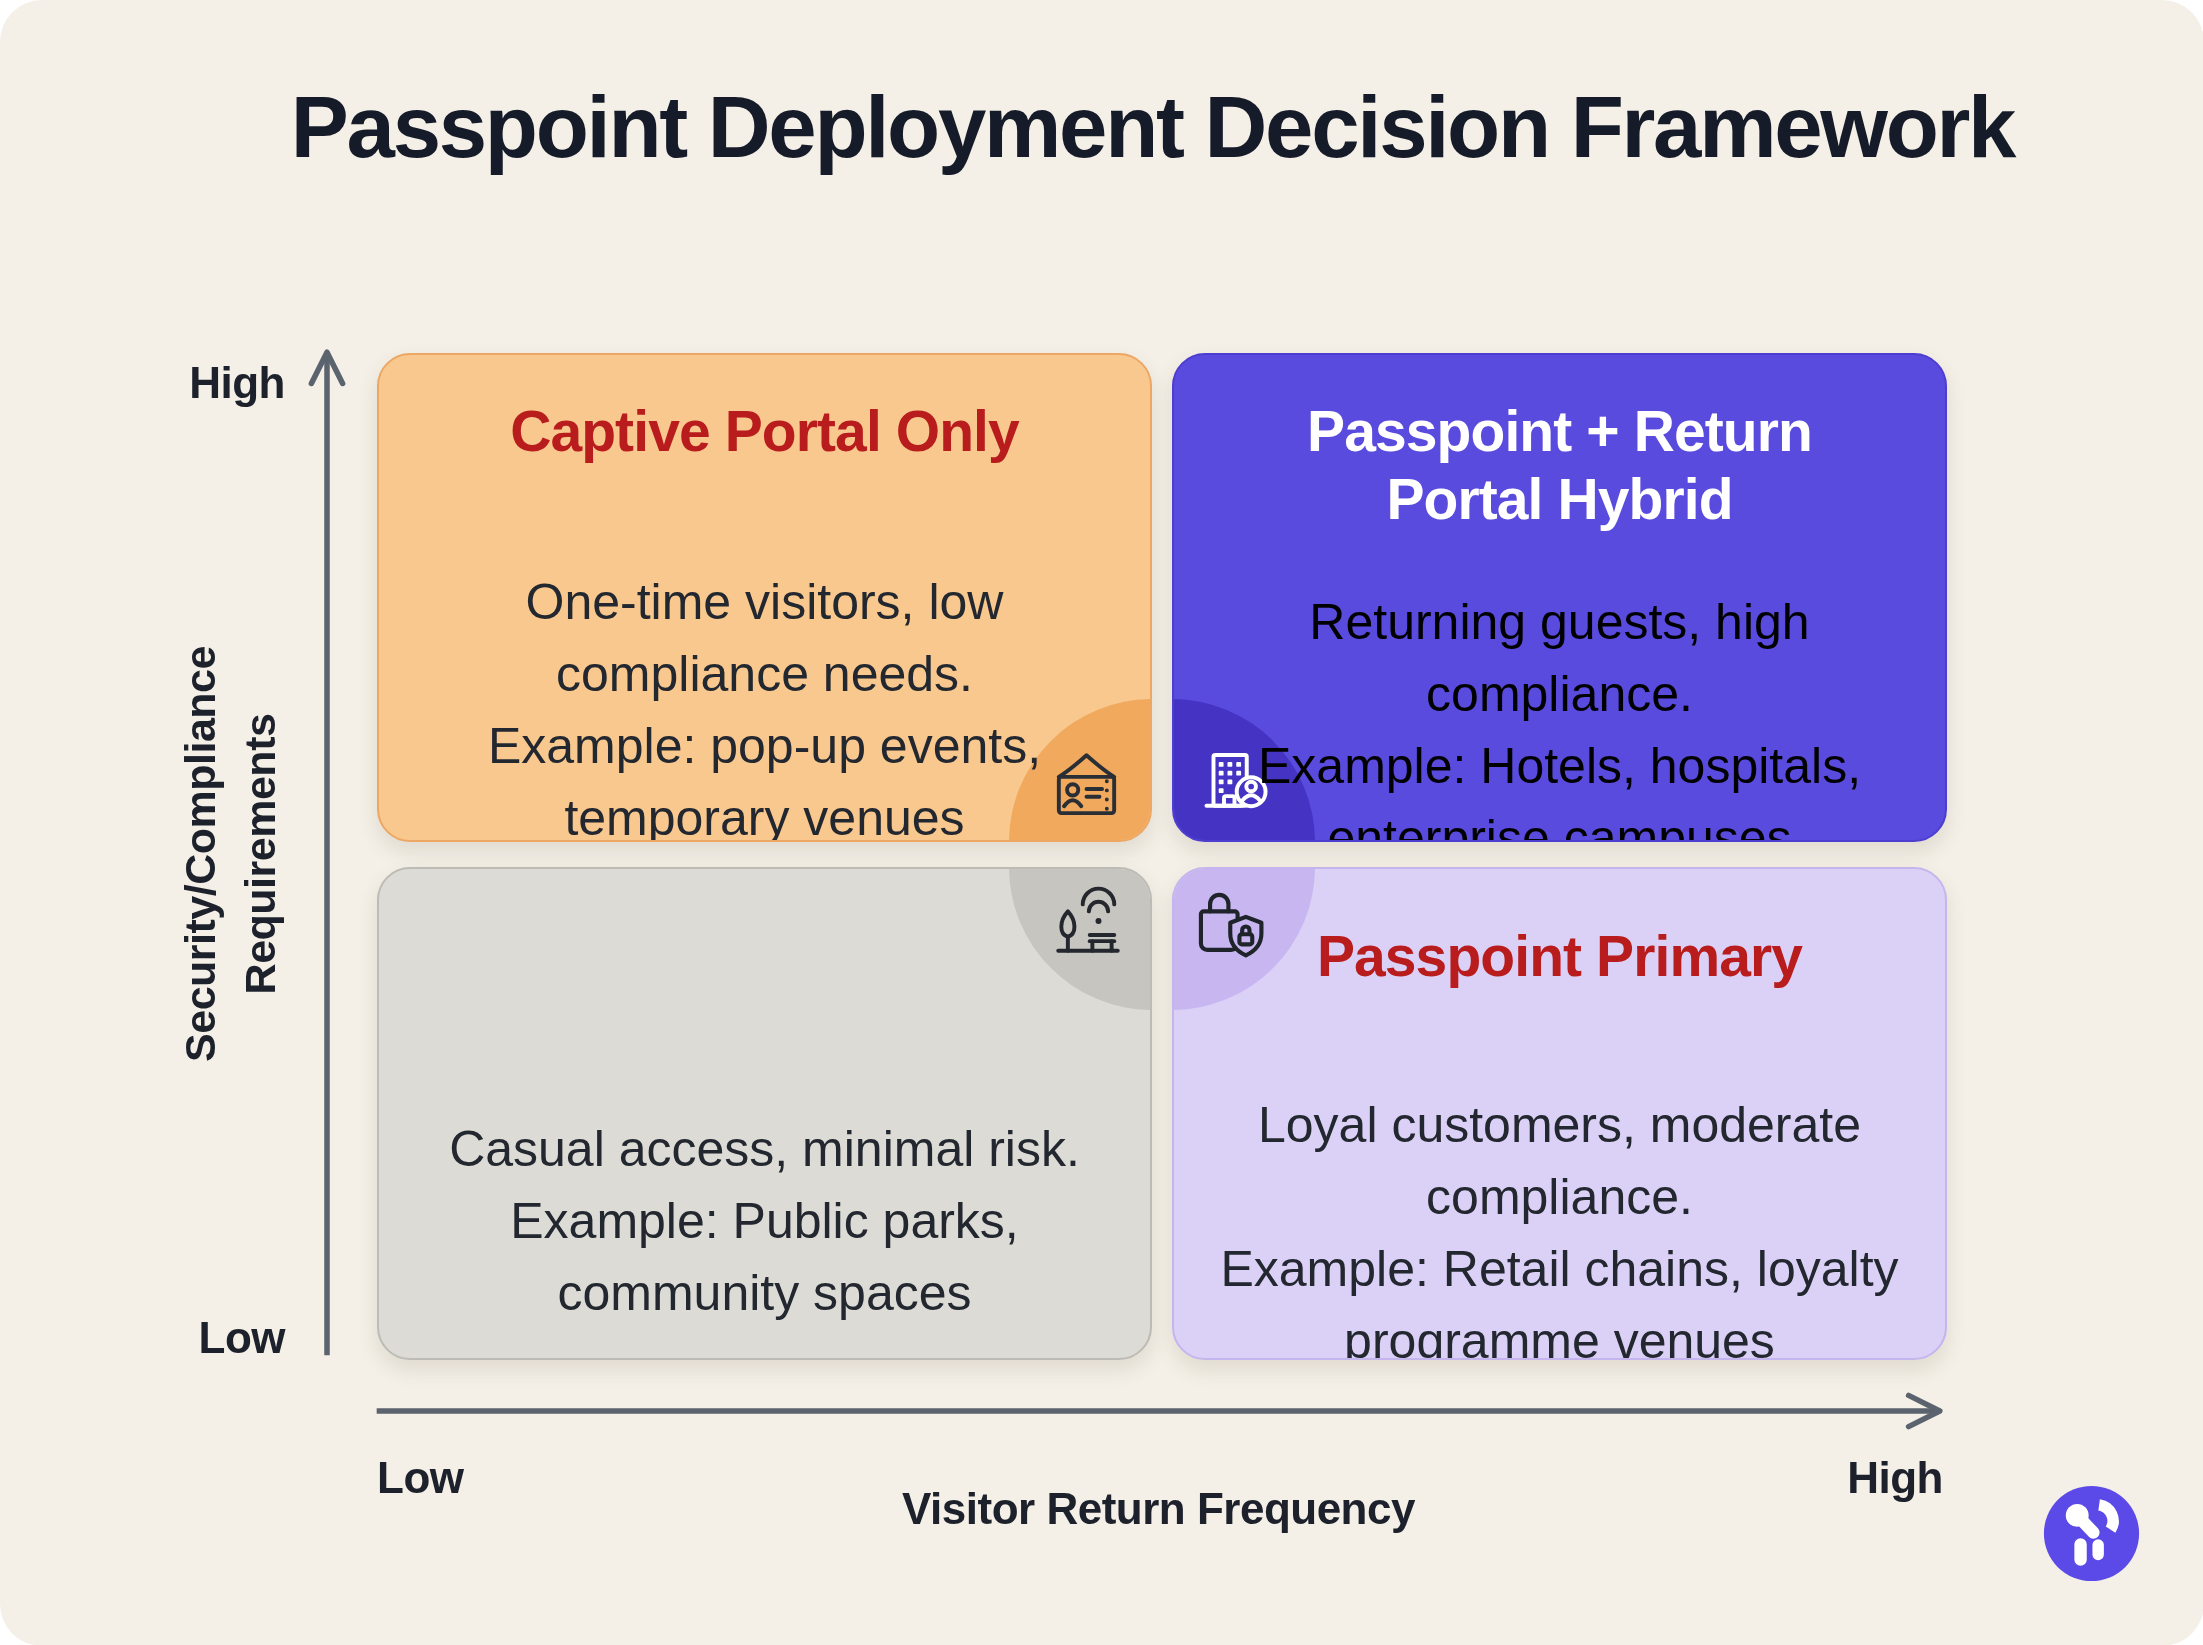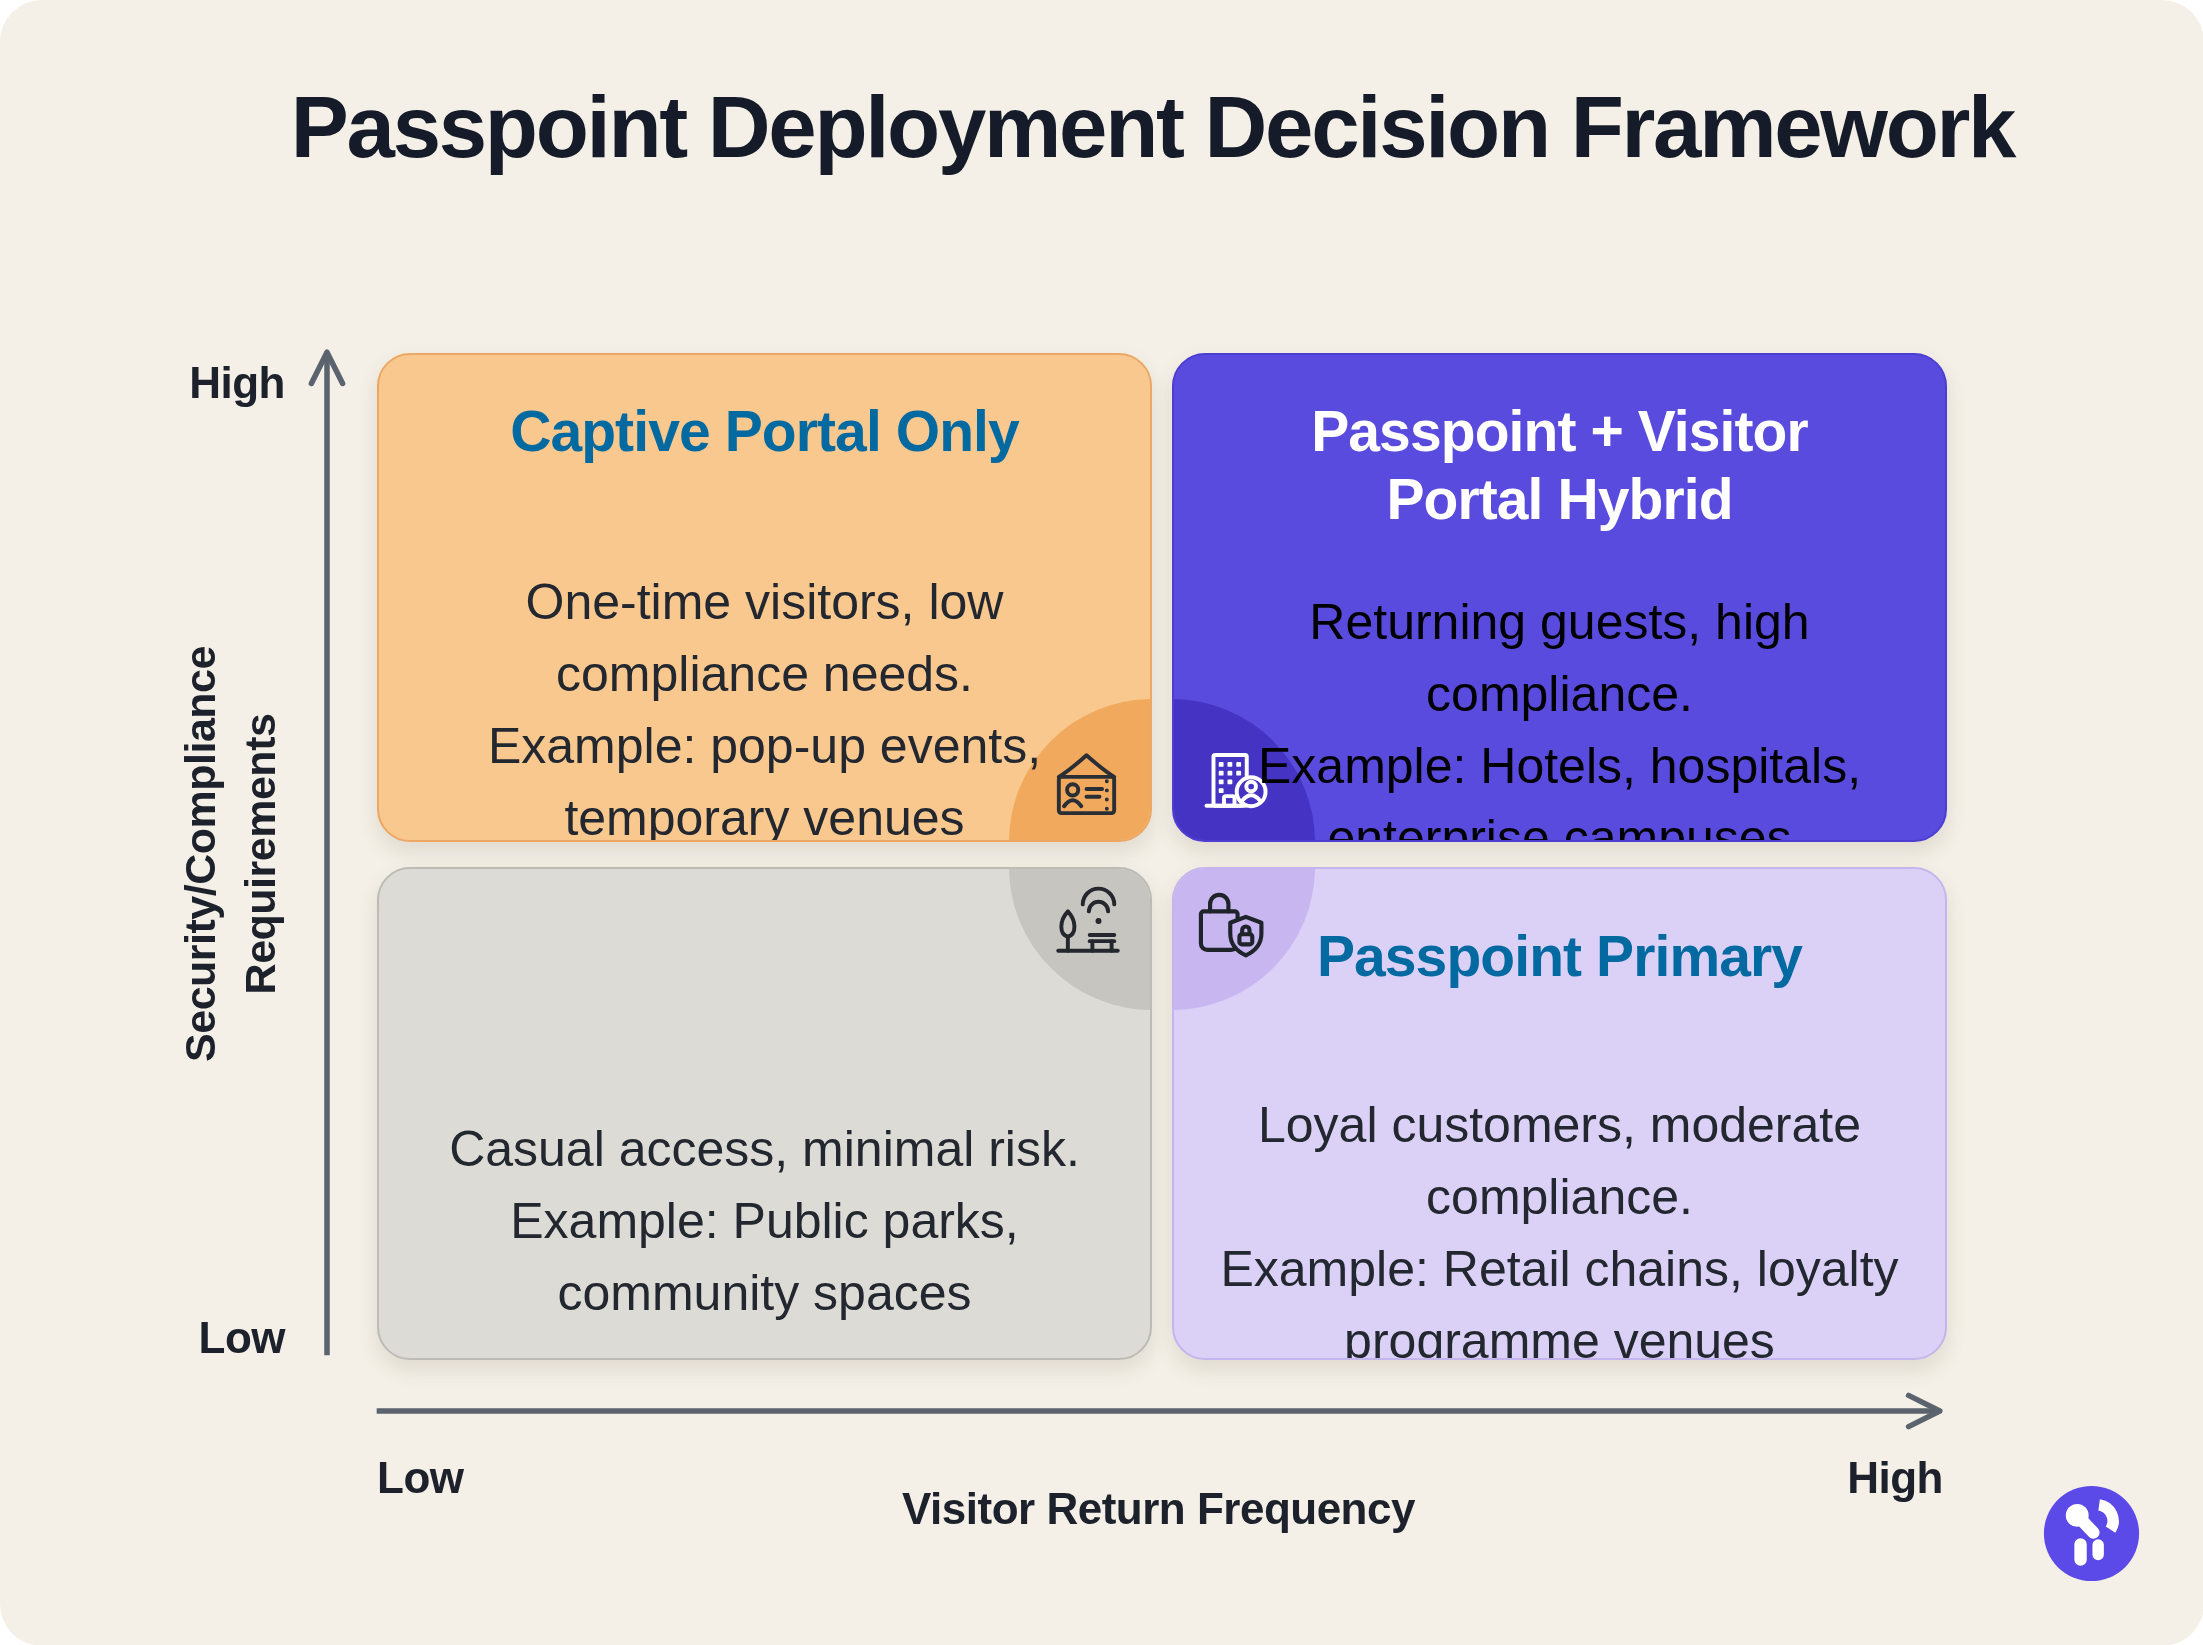--- a/index.html
+++ b/index.html
@@ -37,21 +37,21 @@
   .card.br{left:1172px;top:867px;width:771px;height:489px;background:#dbd1f7;border:2.8px solid #c5b5ee;}
 
   .corner{position:absolute;width:143px;height:143px;}
   .tl .corner{right:-1.8px;bottom:-1.8px;background:#f0a95d;border-top-left-radius:100%;}
   .tr .corner{left:-1.8px;bottom:-1.8px;background:#4534c4;border-top-right-radius:100%;}
   .bl .corner{right:-1.8px;top:-1.8px;background:#c6c5bf;border-bottom-left-radius:100%;}
   .br .corner{left:-1.8px;top:-1.8px;background:#c8b6f0;border-bottom-right-radius:100%;}
 
   .q-title{position:absolute;left:18.4px;right:18.4px;margin:0;text-align:center;
            font-size:57px;font-weight:700;line-height:1.2;letter-spacing:-0.9px;
-           white-space:pre-line;color:#0369a1;}
+           white-space:pre-line;color:#b91c1c;}
   .tl .q-title{top:42px;}
   .tr .q-title{top:42px;color:#ffffff;}
   .bl .q-title{top:48px;}
   .br .q-title{top:53px;}
 
   .q-body{position:absolute;left:46px;right:46px;margin:0;text-align:center;
           font-size:50px;line-height:1.44;white-space:pre-line;color:#23272f;}
   .tl .q-body{top:211px;}
   .tr .q-body{top:231px;color:#000000;}
   .bl .q-body{top:244px;}
@@ -122,21 +122,21 @@
           <rect x="46" y="34" width="5.5" height="5.5" rx="1"></rect>
           <rect x="26" y="44" width="5.5" height="5.5" rx="1"></rect>
           <rect x="36" y="44" width="5.5" height="5.5" rx="1"></rect>
           <rect x="26" y="54" width="5.5" height="5.5" rx="1"></rect>
         </g>
         <path d="M32 74 v-9 a2 2 0 0 1 2 -2 h8 a2 2 0 0 1 2 2 v9"></path>
         <circle cx="63" cy="58" r="16.5" fill="#4534c4"></circle>
         <circle cx="63" cy="52" r="5.5"></circle>
         <path d="M53 68 q10 -12 20 0"></path>
       </svg>
-      <h2 class="q-title">Passpoint + Visitor
+      <h2 class="q-title">Passpoint + Return
 Portal Hybrid</h2>
       <p class="q-body">Returning guests, high
 compliance.
 Example: Hotels, hospitals,
 enterprise campuses</p>
     </section>
 
     <section class="card bl">
       <div class="corner"></div>
       <svg class="q-icon" viewBox="0 0 96 96" fill="none" stroke="#24282e" stroke-width="4.5" stroke-linecap="round" stroke-linejoin="round">

